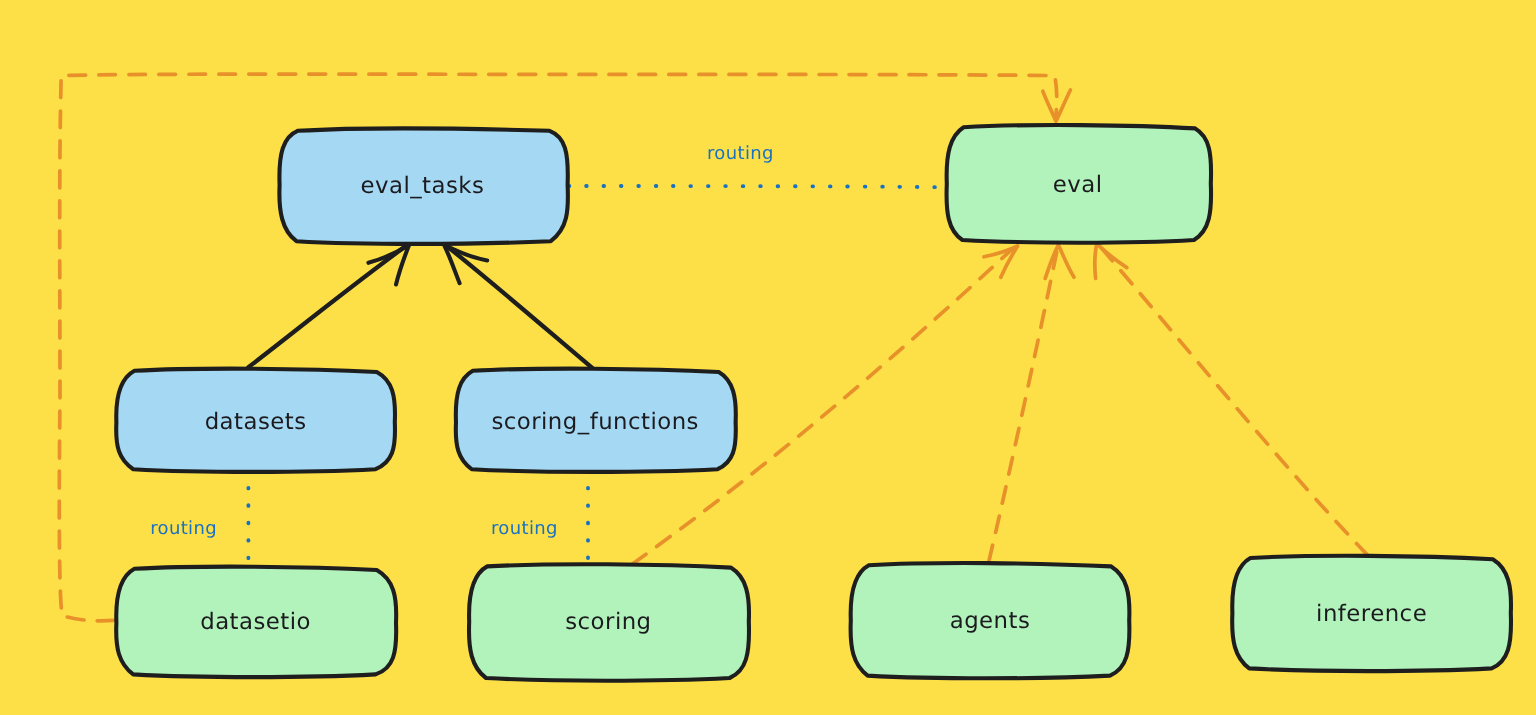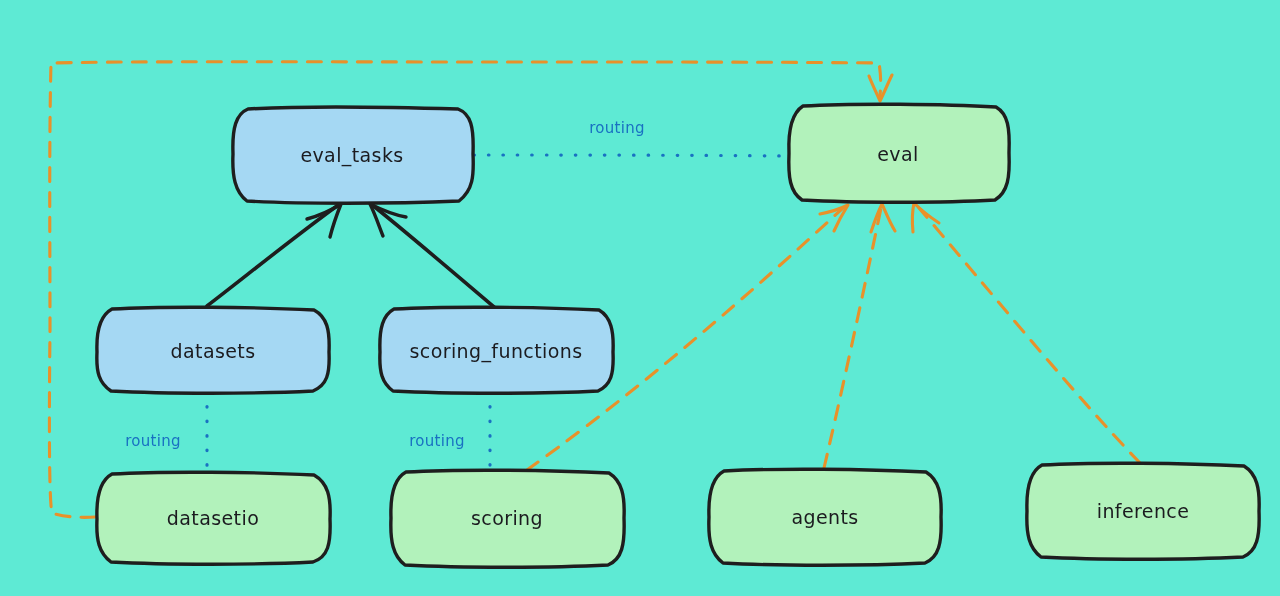--- a/index.html
+++ b/index.html
@@ -10,21 +10,21 @@
   body {
     width: 1280px;
     height: 596px;
     overflow: hidden;
     font-family: "DejaVu Sans", sans-serif;
   }
   #canvas-root {
     position: relative;
     width: 1280px;
     height: 596px;
-    background: #5eead4;
+    background: #fde047;
   }
   svg#diagram {
     position: absolute;
     left: 0;
     top: 0;
     width: 1280px;
     height: 596px;
     display: block;
   }
   .node-label {

